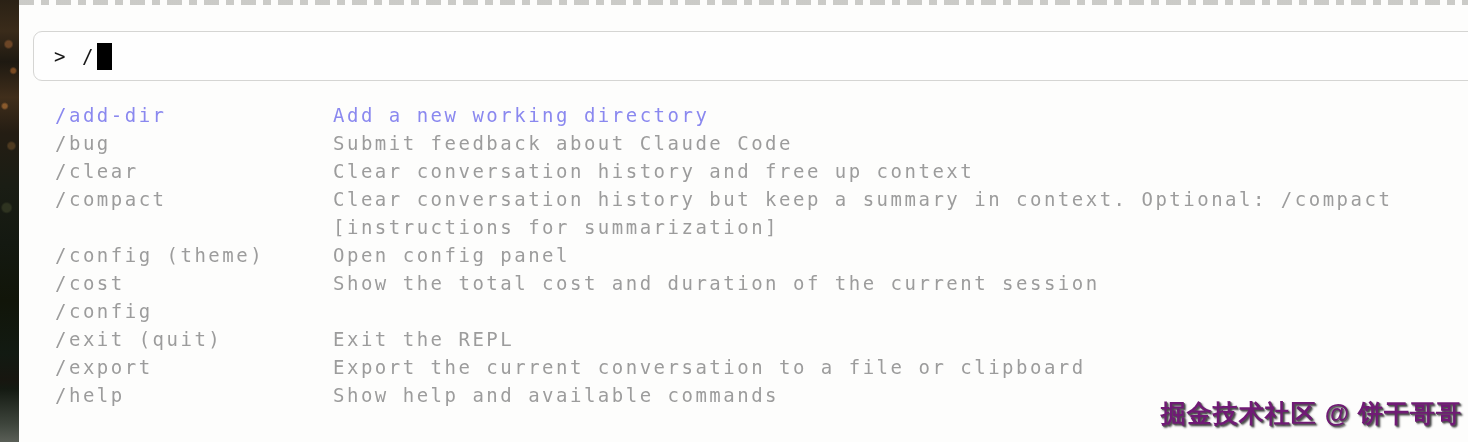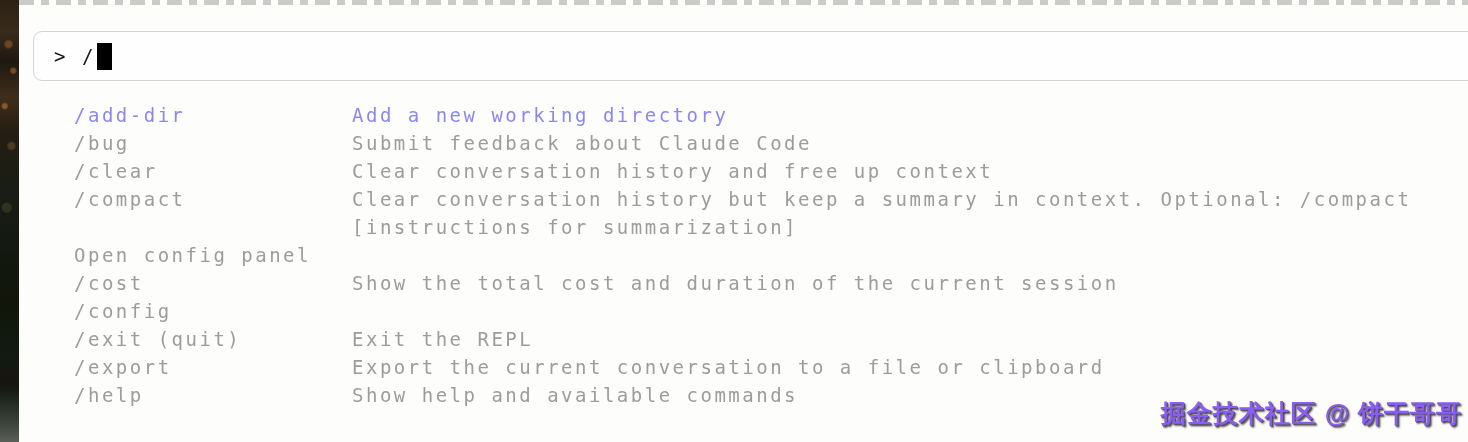--- a/index.html
+++ b/index.html
@@ -73,36 +73,35 @@
 
   
   .menu {
     position: absolute;
     left: 55px;
     top: 101px;
     font-size: 19px;
     letter-spacing: 2.5px;
     line-height: 28px;
     color: #9c9c9c;
-    margin-left: 19px;
   }
   .row { display: flex; align-items: flex-start; }
   .cmd-name { width: 278px; flex: 0 0 278px; white-space: pre; }
   .cmd-desc { width: 1090px; }
   .row.selected { color: #8a88ef; }
 
   
   .watermark {
     position: absolute;
     right: 6px;
     bottom: 12px;
     font-family: "Liberation Sans", "DejaVu Sans", sans-serif;
     font-weight: bold;
     font-size: 25px;
-    color: #8b5cf6;
+    color: #701a75;
     letter-spacing: 1px;
     text-shadow: 2px 2px 2px #4a4a4a, 1px 1px 0 #6a6a6a;
     margin-left: 13px;
   }
 </style>
 </head>
 <body>
 
 <div class="screen">
 
@@ -126,20 +125,21 @@
     </div>
     <div class="row">
       <span class="cmd-name">/clear</span>
       <span class="cmd-desc">Clear conversation history and free up context</span>
     </div>
     <div class="row">
       <span class="cmd-name">/compact</span>
       <span class="cmd-desc">Clear conversation history but keep a summary in context. Optional: /compact [instructions for summarization]</span>
     </div>
     <div class="row">
+      <span class="cmd-name">/config (theme)</span>
       <span class="cmd-desc">Open config panel</span>
     </div>
     <div class="row">
       <span class="cmd-name">/cost</span>
       <span class="cmd-desc">Show the total cost and duration of the current session</span>
     </div>
     <div class="row">
       <span class="cmd-name">/config</span>
     </div>
     <div class="row">

